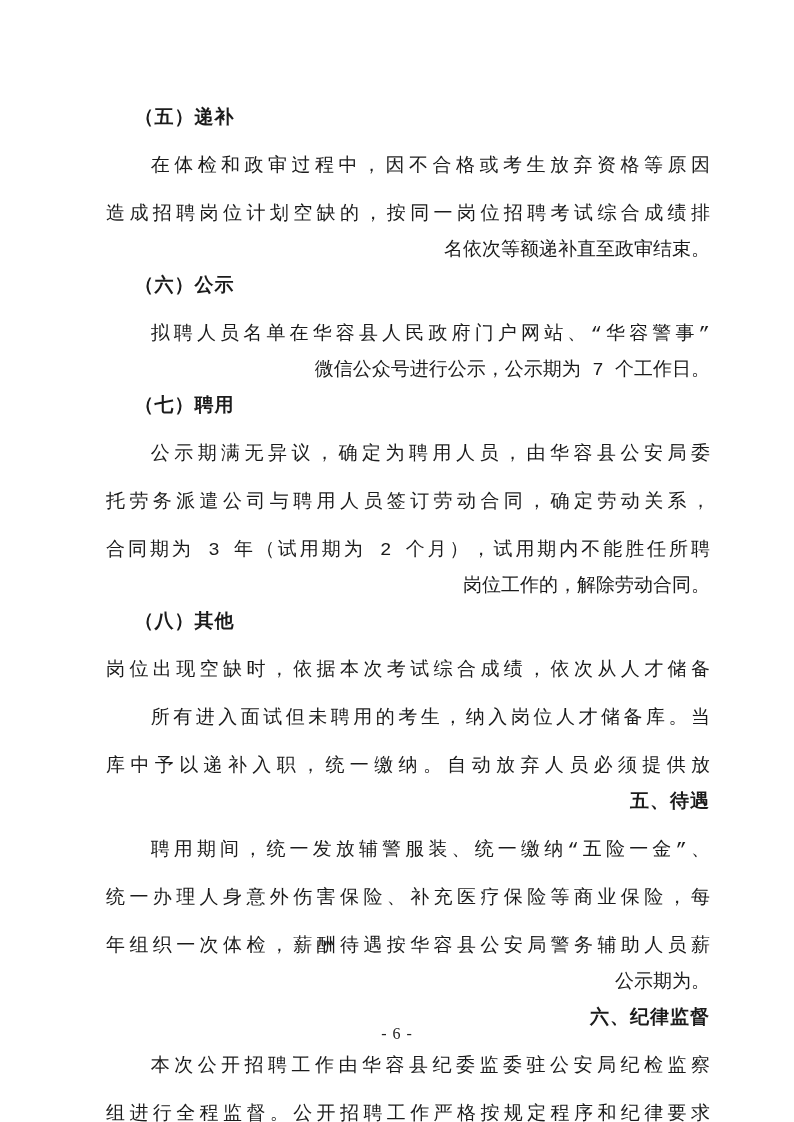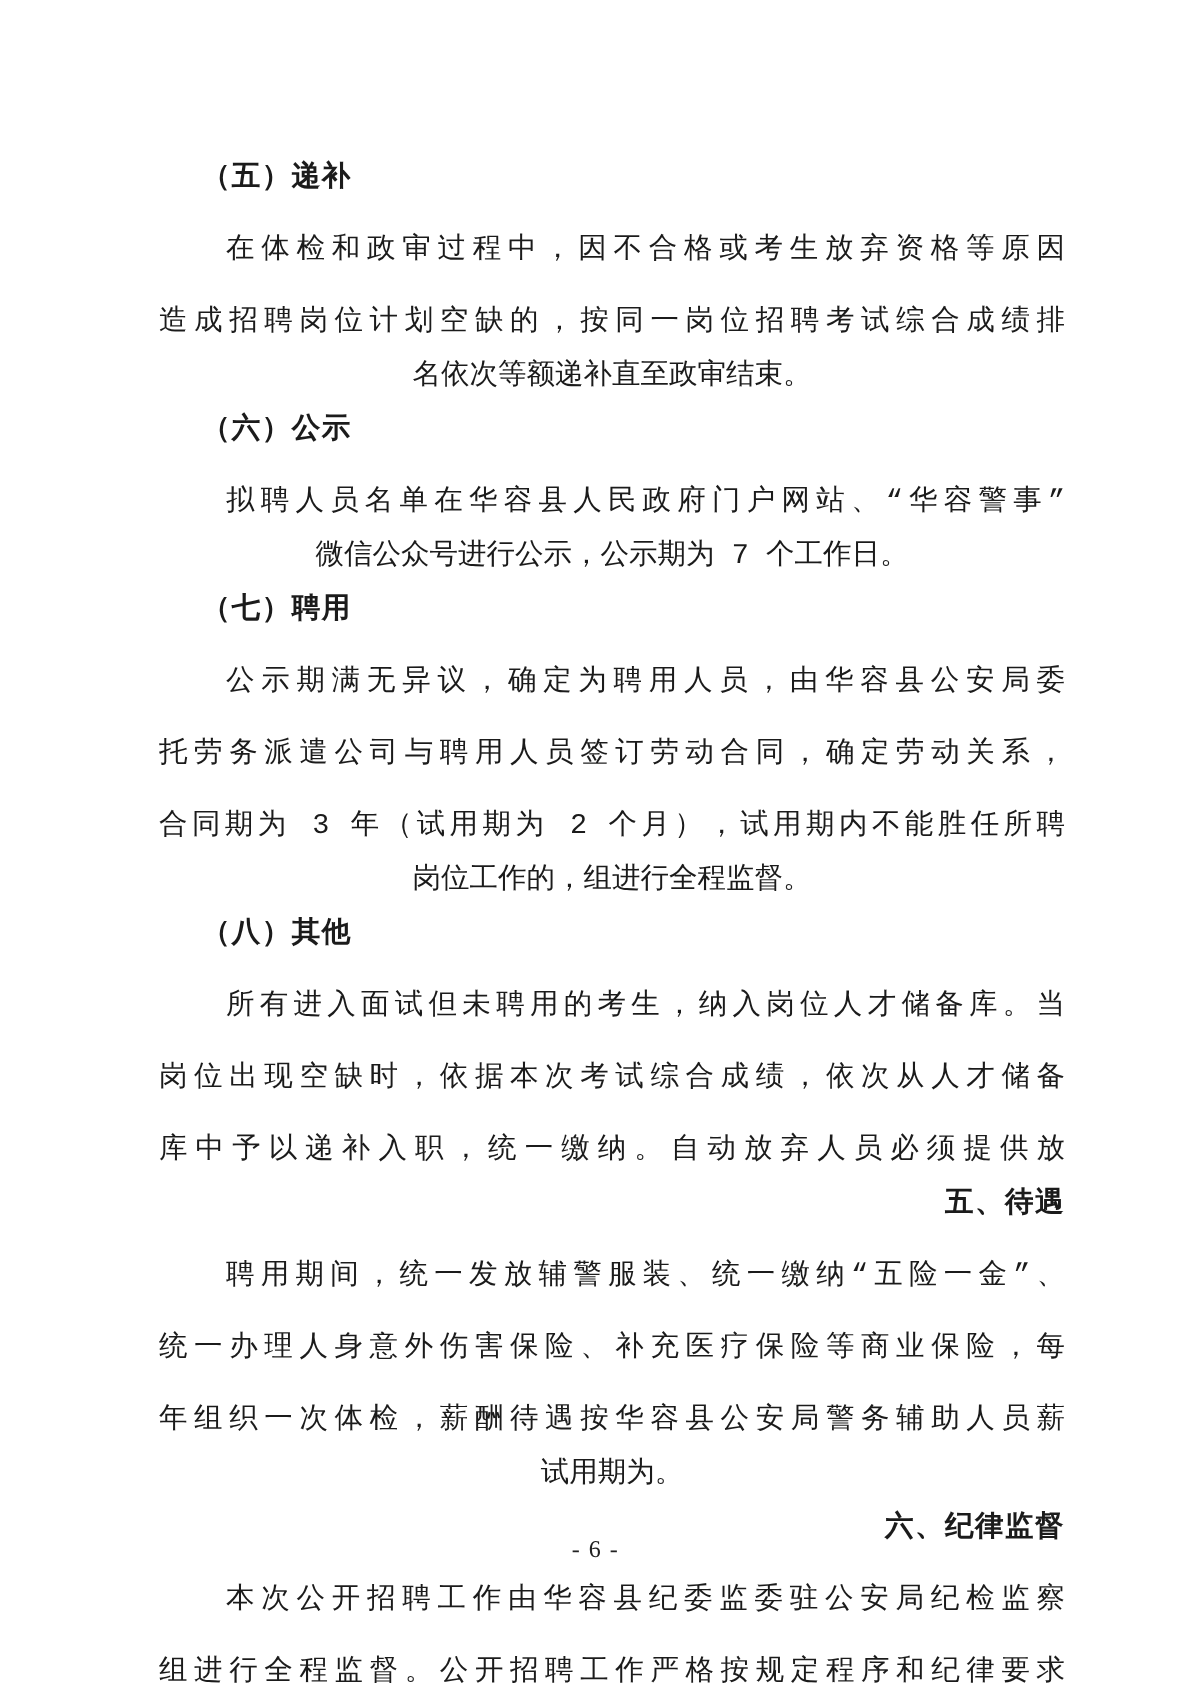--- a/index.html
+++ b/index.html
@@ -31,21 +31,21 @@
   }
   
   .p-first, .p-mid {
     text-align: justify;
     text-align-last: justify;
     -moz-text-align-last: justify;
     text-justify: inter-character;
     margin-top: 12px;
   }
   .p-first { text-indent: 2.35em; }
-  .p-last  { text-align: center; }
+  .p-last  { text-align: right; }
   .h-paren, .h-num {
     font-weight: 700;
     letter-spacing: 1px;
   }
   .h-paren { text-indent: 1.5em; }
   .h-num   { text-indent: 2.2em; text-align: right; }
   .footer {
     position: absolute;
     top: 1024px;
     left: 0;
@@ -66,29 +66,29 @@
     <div class="line p-first">在体检和政审过程中，因不合格或考生放弃资格等原因</div>
     <div class="line p-mid">造成招聘岗位计划空缺的，按同一岗位招聘考试综合成绩排</div>
     <div class="line p-last">名依次等额递补直至政审结束。</div>
     <div class="line h-paren">（六）公示</div>
     <div class="line p-first">拟聘人员名单在华容县人民政府门户网站、“华容警事”</div>
     <div class="line p-last">微信公众号进行公示，公示期为 7 个工作日。</div>
     <div class="line h-paren">（七）聘用</div>
     <div class="line p-first">公示期满无异议，确定为聘用人员，由华容县公安局委</div>
     <div class="line p-mid">托劳务派遣公司与聘用人员签订劳动合同，确定劳动关系，</div>
     <div class="line p-mid">合同期为 3 年（试用期为 2 个月），试用期内不能胜任所聘</div>
-    <div class="line p-last">岗位工作的，组进行全程监督。</div>
+    <div class="line p-last">岗位工作的，解除劳动合同。</div>
     <div class="line h-paren">（八）其他</div>
+    <div class="line p-mid">岗位出现空缺时，依据本次考试综合成绩，依次从人才储备</div>
     <div class="line p-first">所有进入面试但未聘用的考生，纳入岗位人才储备库。当</div>
-    <div class="line p-mid">岗位出现空缺时，依据本次考试综合成绩，依次从人才储备</div>
     <div class="line p-mid">库中予以递补入职，统一缴纳。自动放弃人员必须提供放</div>
     <div class="line h-num">五、待遇</div>
     <div class="line p-first">聘用期间，统一发放辅警服装、统一缴纳“五险一金”、</div>
     <div class="line p-mid">统一办理人身意外伤害保险、补充医疗保险等商业保险，每</div>
     <div class="line p-mid">年组织一次体检，薪酬待遇按华容县公安局警务辅助人员薪</div>
-    <div class="line p-last">试用期为。</div>
+    <div class="line p-last">公示期为。</div>
     <div class="line h-num">六、纪律监督</div>
     <div class="line p-first">本次公开招聘工作由华容县纪委监委驻公安局纪检监察</div>
     <div class="line p-mid">组进行全程监督。公开招聘工作严格按规定程序和纪律要求</div>
   </div>
 
   <div class="footer">- 6 -</div>
 </div>
 
 </body></html>

